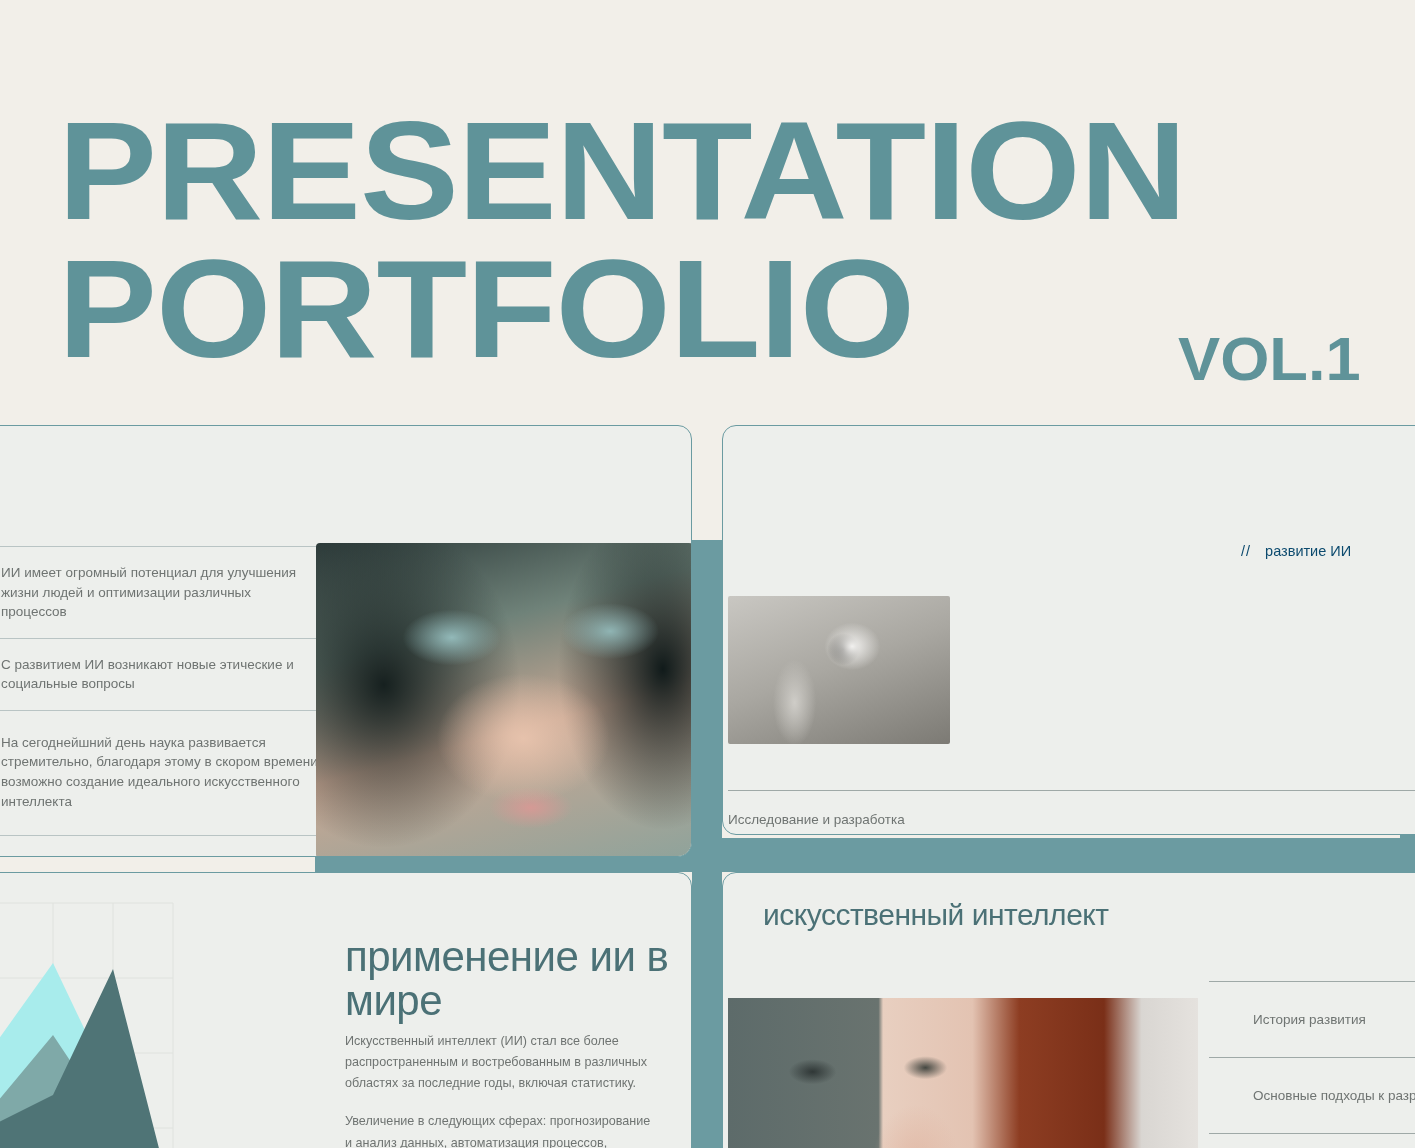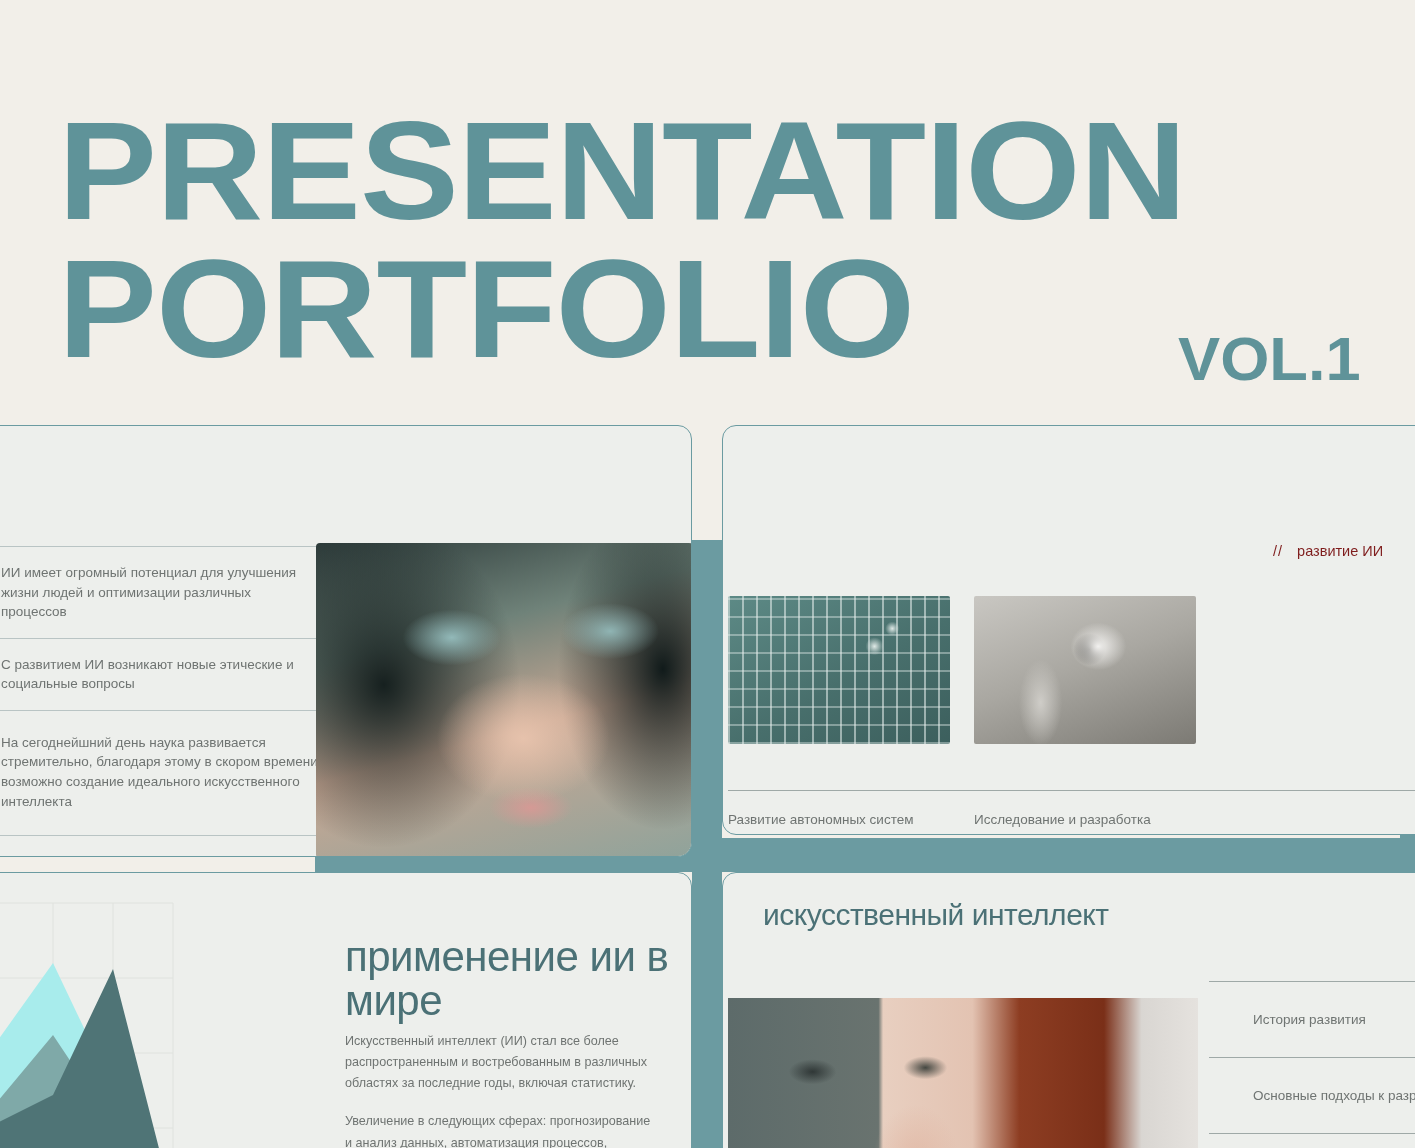--- a/index.html
+++ b/index.html
@@ -55,24 +55,23 @@
 
   .card-title{
     position:absolute;
     color:#4b7176;
     font-weight:400;
     letter-spacing:-0.5px;
     white-space:nowrap;
   }
   .card-sub{
     position:absolute;
-    color:#7f1d1d;
+    color:#0c4a6e;
     font-size:14.5px;
     white-space:nowrap;
-    margin-left:32px;
   }
   .card-sub .slashes{ letter-spacing:1px; margin-right:14px; }
 
   
   #card-conclusions{ left:-128px; top:425px; width:820px; height:432px; }
 
   .bullet-list{
     position:absolute; left:0; top:120px; width:445px;
   }
   .bullet-item{
@@ -204,24 +203,20 @@
 
   <div id="portrait-1"></div>
 </div>
 
 <div class="card" id="card-directions">
   <div class="card-sub">
     <span class="slashes">//</span><span>развитие ИИ</span>
   </div>
 
   <div class="thumb-row">
-    <div class="thumb-cell">
-      <div class="thumb-img" id="thumb-circuit"></div>
-      <div class="thumb-cap">Развитие автономных систем</div>
-    </div>
     <div class="thumb-cell">
       <div class="thumb-img" id="thumb-machine"></div>
       <div class="thumb-cap">Исследование и разработка
 новых областей применения</div>
     </div>
     <div class="thumb-sep"></div>
   </div>
 </div>
 
 <div class="card" id="card-usage">

